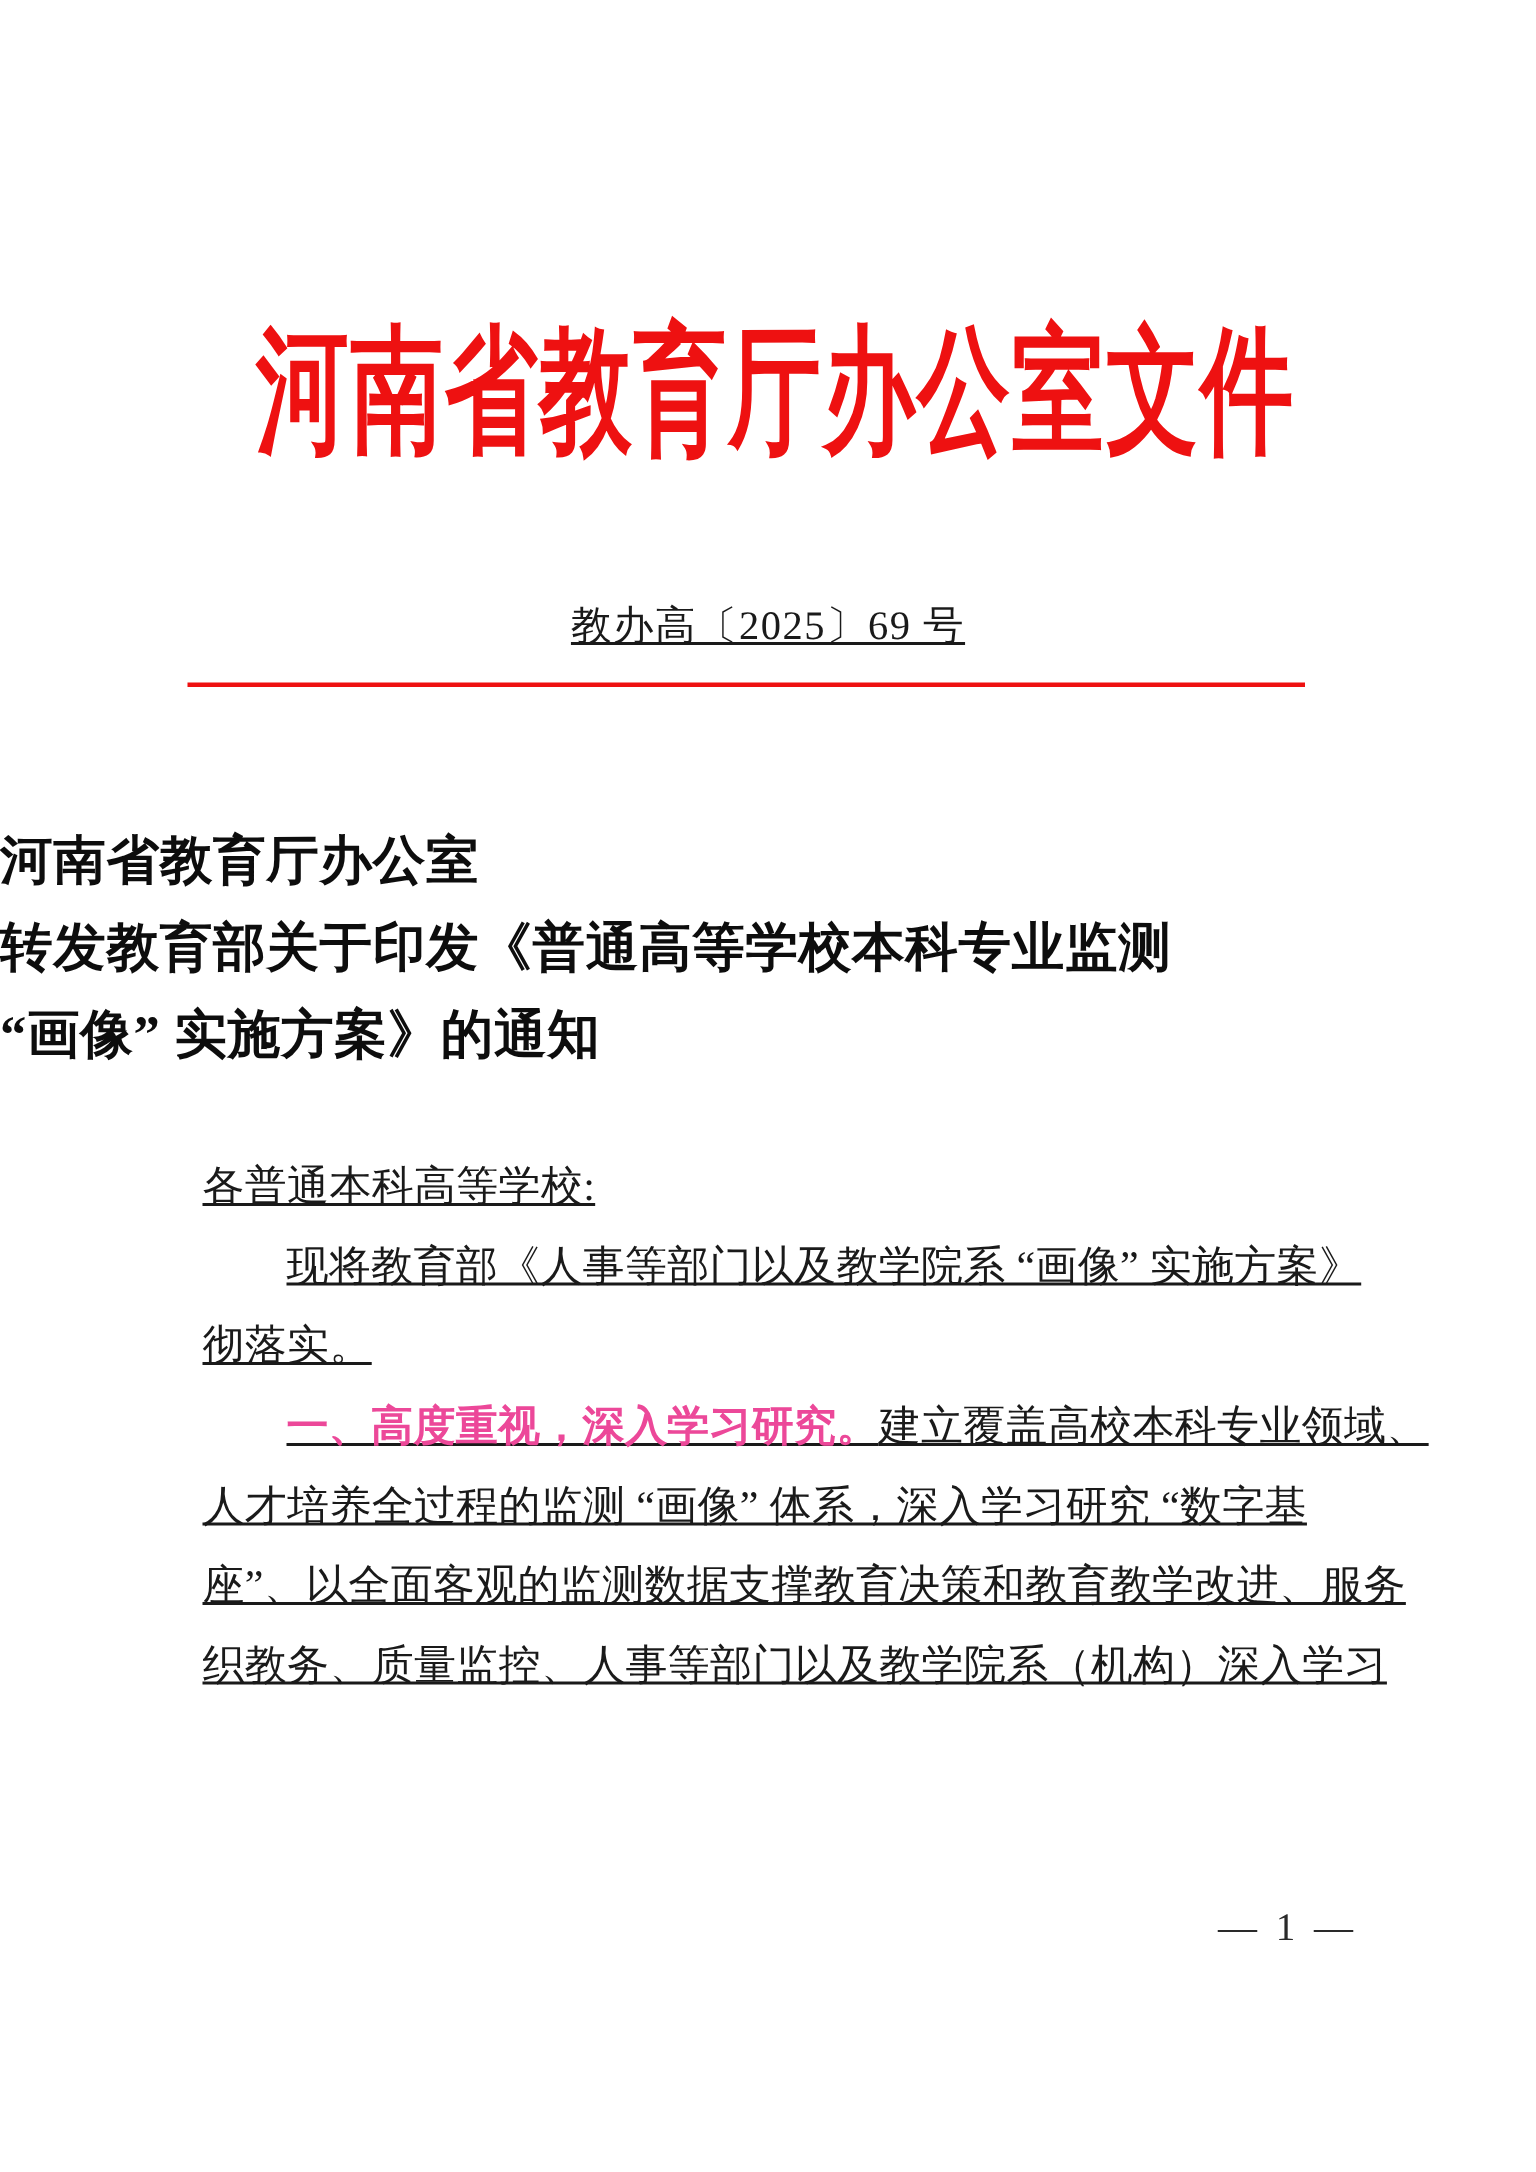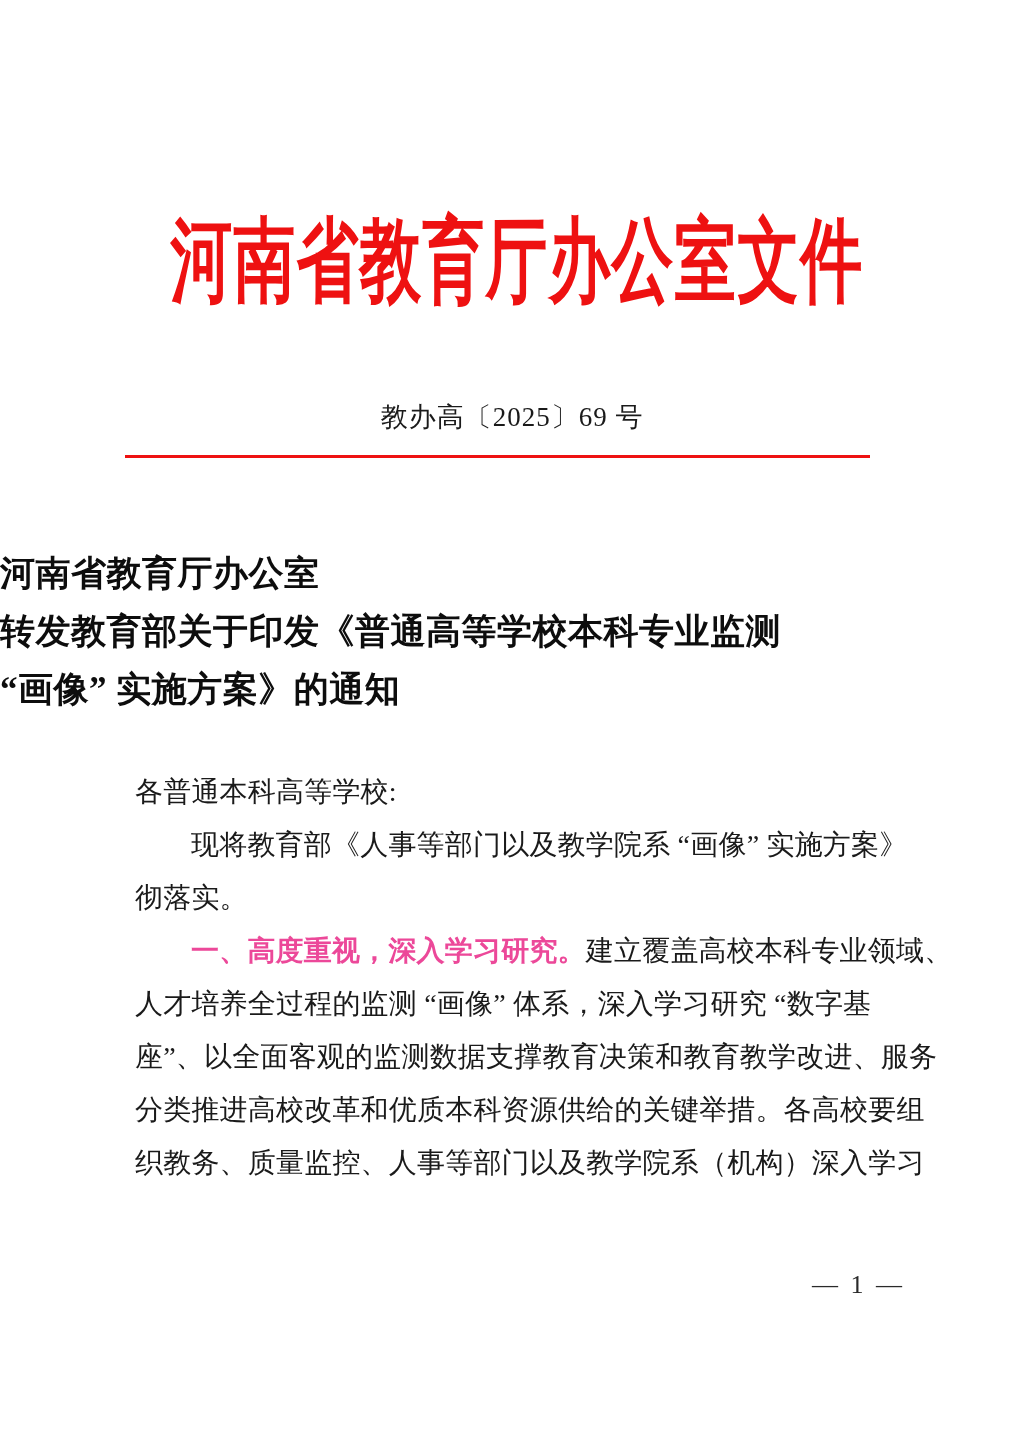--- a/index.html
+++ b/index.html
@@ -35,20 +35,21 @@
   }
   .docnum {
     position: absolute;
     top: 399px;
     left: 0;
     width: 100%;
     text-align: center;
     font-size: 27px;
     letter-spacing: 1px;
     color: #1a1a1a;
+    text-decoration: underline;
   }
   .redline {
     position: absolute;
     top: 455px;
     left: 125px;
     width: 745px;
     height: 3px;
     background: #ee1111;
   }
   .title-block {
@@ -65,20 +66,21 @@
   }
   .body-block {
     position: absolute;
     top: 765px;
     left: 135px;
     width: 778px;
     font-size: 28px;
     line-height: 53px;
     letter-spacing: 0.2px;
     color: #1a1a1a;
+    text-decoration: underline;
   }
   .line { white-space: nowrap; }
   .indent { text-indent: 56px; }
   .lead-bold {
     font-family: "Liberation Sans", "DejaVu Sans", sans-serif;
     font-weight: bold;
     color: #ec4899;
   }
   .pagenum {
     position: absolute;
@@ -111,19 +113,18 @@
 
   <div class="body-block">
     <p class="line">各普通本科高等学校:</p>
     <p class="line indent">现将教育部《人事等部门以及教学院系 “画像” 实施方案》</p>
     <p class="line">彻落实。</p>
     <p class="line indent">
       <span class="lead-bold">一、高度重视，深入学习研究。</span><span>建立覆盖高校本科专业领域、</span>
     </p>
     <p class="line">人才培养全过程的监测 “画像” 体系，深入学习研究 “数字基</p>
     <p class="line">座”、以全面客观的监测数据支撑教育决策和教育教学改进、服务</p>
-    <p class="line">分类推进高校改革和优质本科资源供给的关键举措。各高校要组</p>
     <p class="line">织教务、质量监控、人事等部门以及教学院系（机构）深入学习</p>
   </div>
 
   <div class="pagenum">— 1 —</div>
 
 </div>
 
 </body></html>

